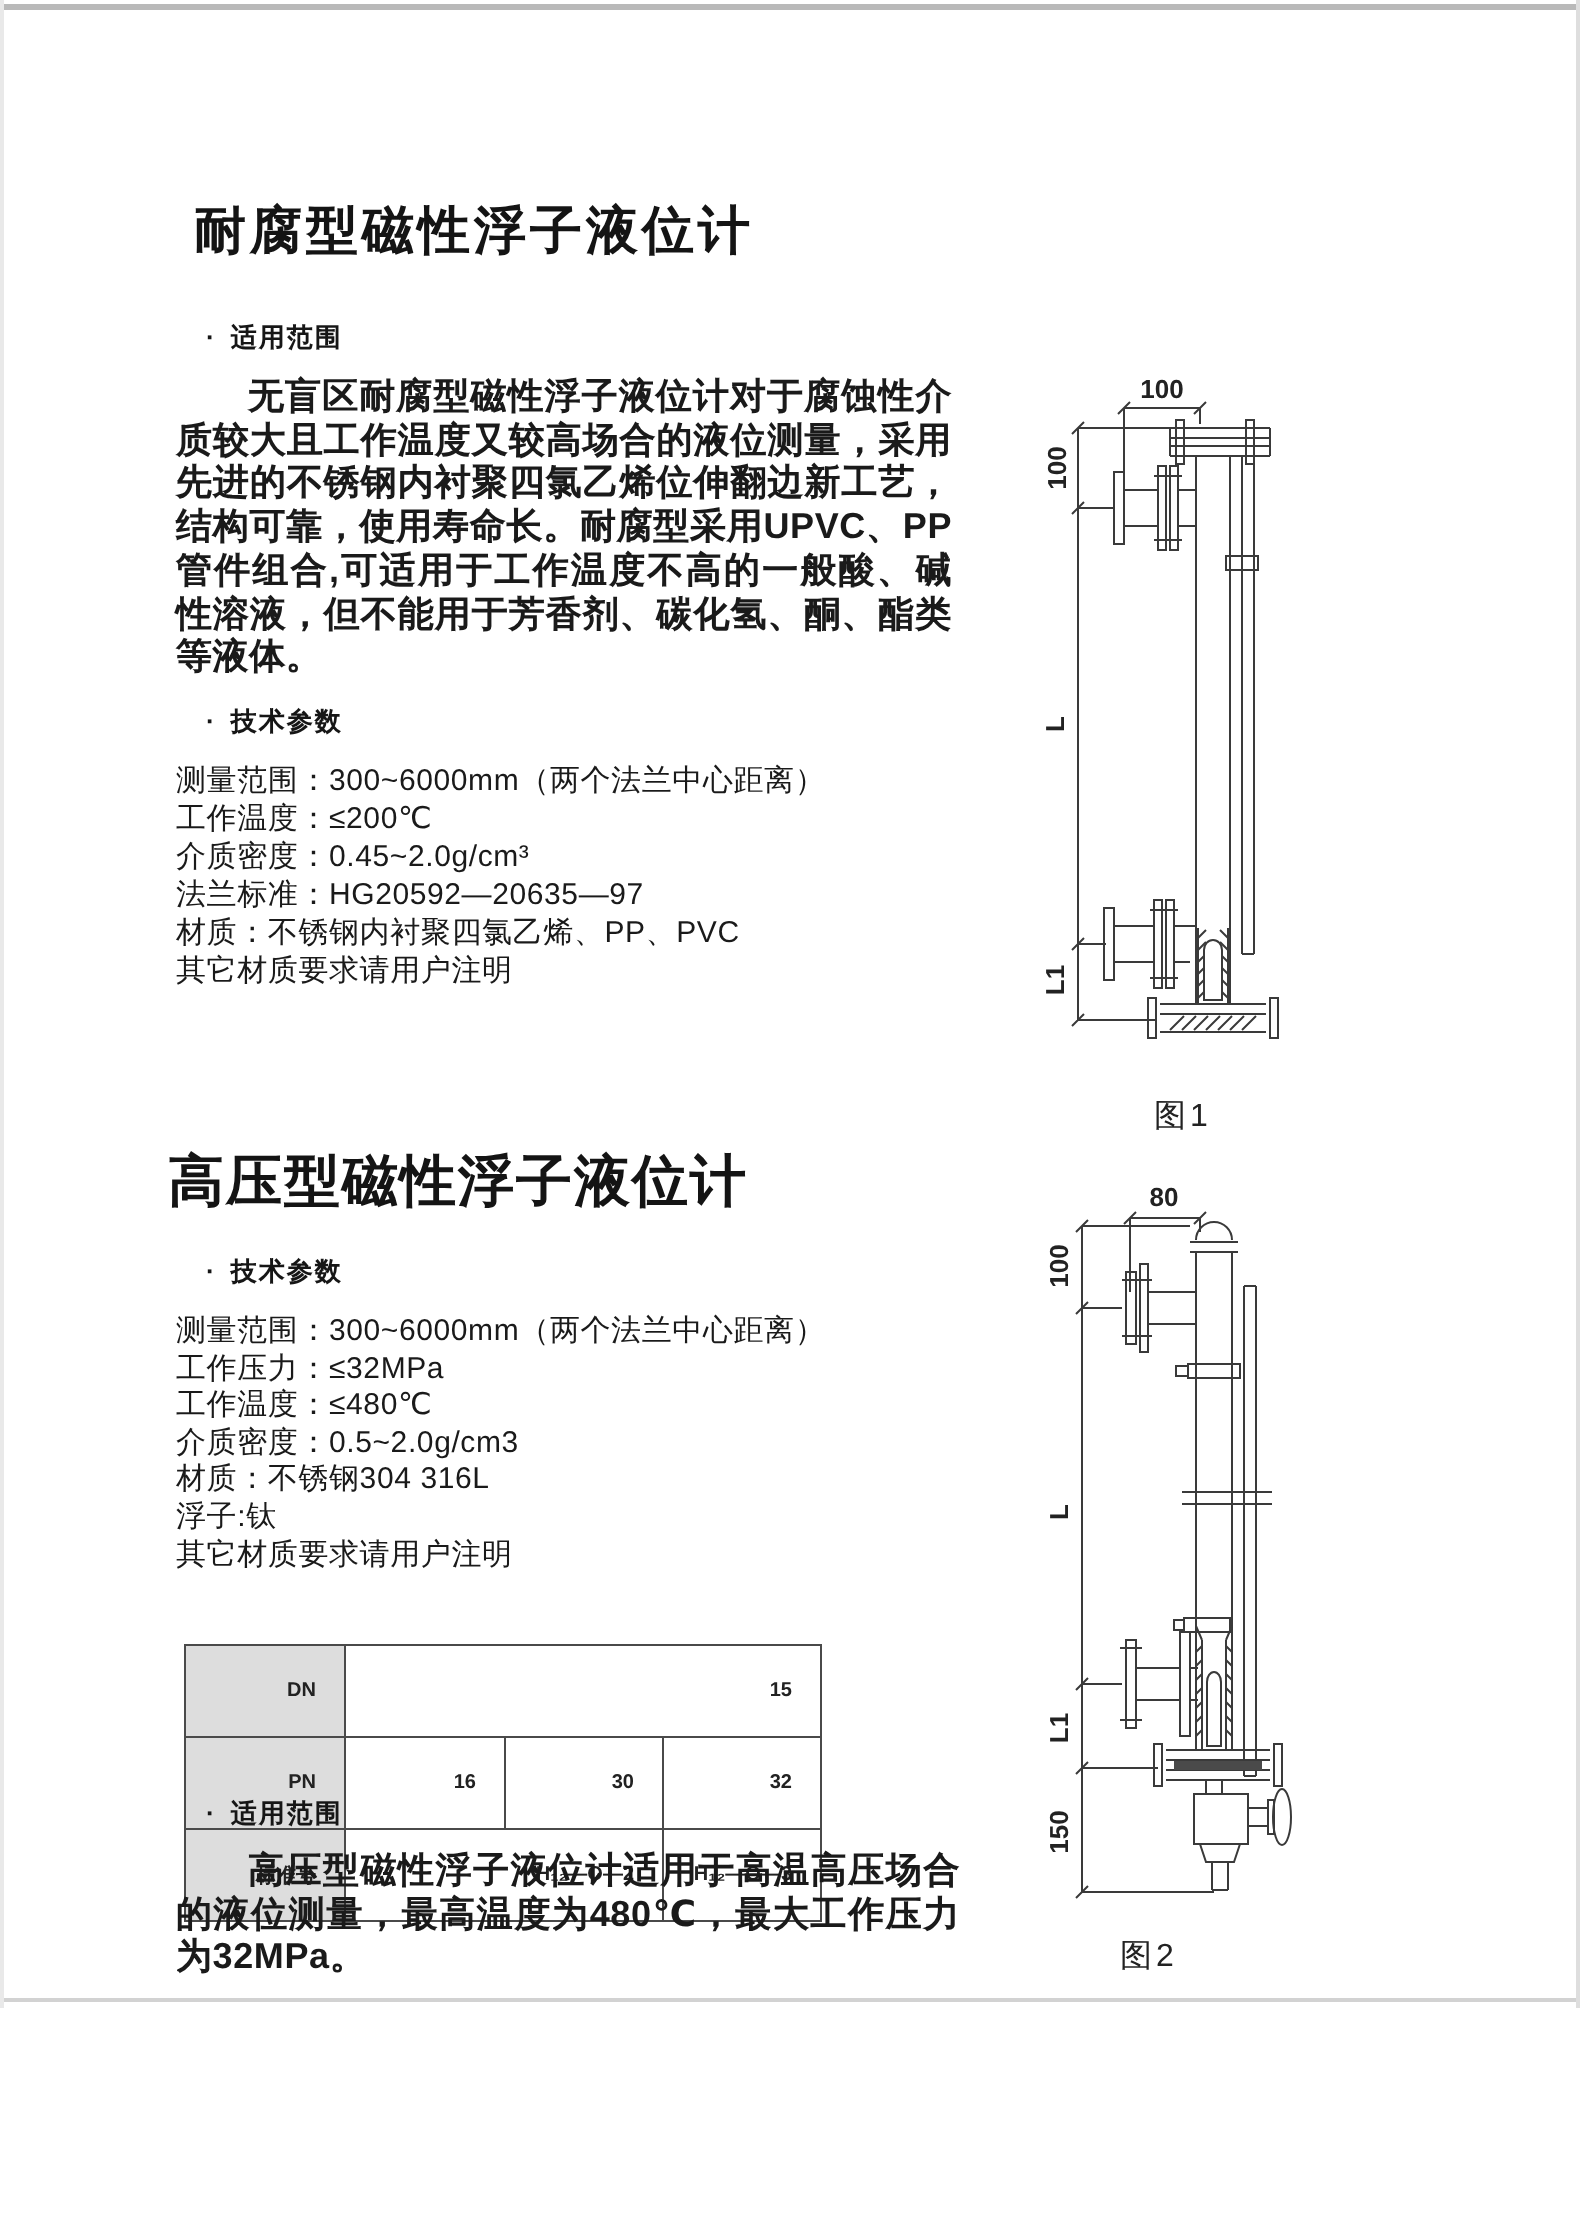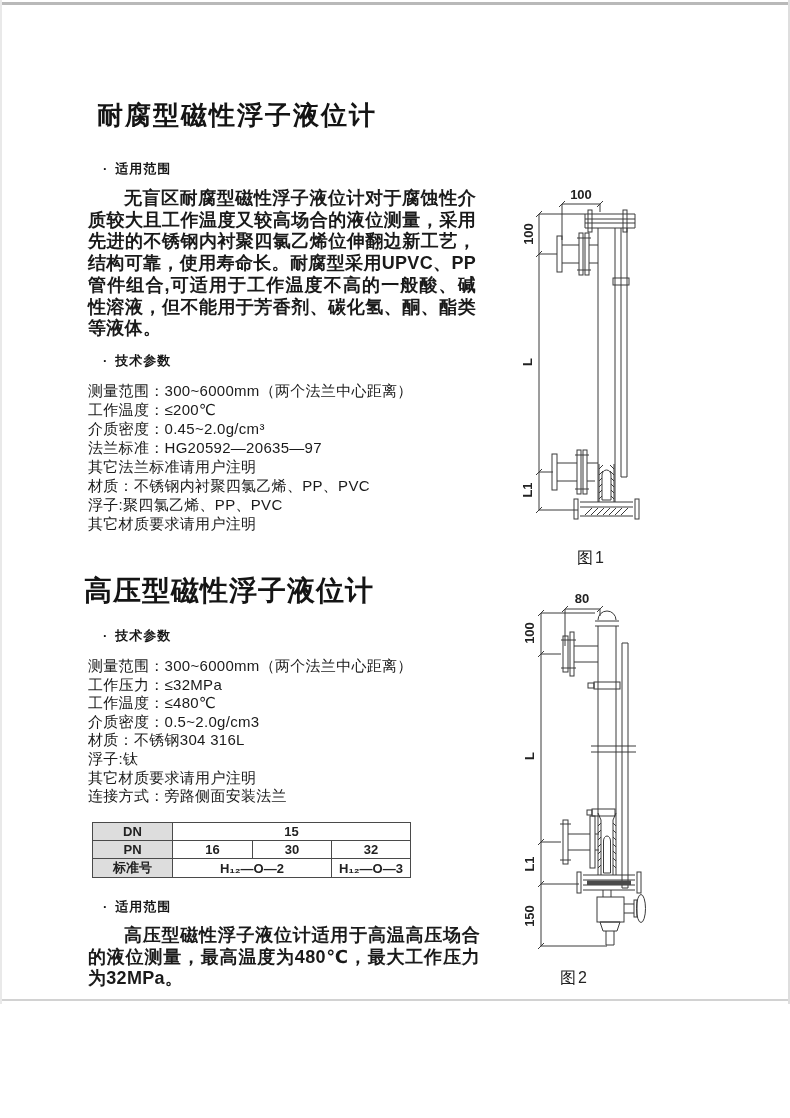--- a/index.html
+++ b/index.html
@@ -19,22 +19,22 @@
   .sec-heading .b{margin-right:7px;}
   .body-text{
     font-size:18px;line-height:21.7px;font-weight:600;color:#1a1a1a;
     text-align:justify;text-indent:2em;letter-spacing:0.3px;
   }
   .param-list{font-size:15px;font-weight:400;color:#1a1a1a;letter-spacing:0.3px;}
   .pl1 div{height:19px;line-height:19px;white-space:nowrap;}
   .pl2 div{height:18.6px;line-height:18.6px;white-space:nowrap;}
   table.spec{border-collapse:collapse;table-layout:fixed;}
   table.spec td{
-    border:1px solid #4a4a4a;text-align:center;vertical-align:middle;
-    font-size:13px;font-weight:600;color:#222;height:17px;padding:0;
+    border:1px solid #4a4a4a;text-align:right;vertical-align:middle;
+    font-size:10px;font-weight:600;color:#222;height:17px;padding:14px;
   }
   td.label-cell{background:#dddddd;}
   .fig-caption{font-size:16px;font-weight:500;color:#222;letter-spacing:2px;}
   .page-num{font-size:19px;font-weight:700;color:#222;letter-spacing:1px;}
   .ln{stroke:#3a3a3a;stroke-width:1;fill:none;}
   .lnf{stroke:#3a3a3a;stroke-width:1;fill:#fff;}
   .dk{fill:#4a4a4a;stroke:none;}
   .dim-text{font-size:13px;font-weight:600;fill:#222;font-family:"Liberation Sans","DejaVu Sans",sans-serif;}
 </style>
 </head>
@@ -56,41 +56,38 @@
 
   <div class="abs sec-heading" style="left:103px;top:352px;">
     <span class="b">·</span><span>技术参数</span>
   </div>
 
   <div class="abs param-list pl1" style="left:88px;top:381px;width:395px;">
     <div>测量范围：300~6000mm（两个法兰中心距离）</div>
     <div>工作温度：≤200℃</div>
     <div>介质密度：0.45~2.0g/cm³</div>
     <div>法兰标准：HG20592—20635—97</div>
-    <div>其它法兰标准请用户注明</div>
     <div>材质：不锈钢内衬聚四氯乙烯、PP、PVC</div>
-    <div>浮子:聚四氯乙烯、PP、PVC</div>
     <div>其它材质要求请用户注明</div>
   </div>
 
   <div class="abs doc-title t2">高压型磁性浮子液位计</div>
 
   <div class="abs sec-heading" style="left:103px;top:627px;">
     <span class="b">·</span><span>技术参数</span>
   </div>
 
   <div class="abs param-list pl2" style="left:88px;top:657px;width:395px;">
     <div>测量范围：300~6000mm（两个法兰中心距离）</div>
     <div>工作压力：≤32MPa</div>
     <div>工作温度：≤480℃</div>
     <div>介质密度：0.5~2.0g/cm3</div>
     <div>材质：不锈钢304  316L</div>
     <div>浮子:钛</div>
     <div>其它材质要求请用户注明</div>
-    <div>连接方式：旁路侧面安装法兰</div>
   </div>
 
   <table class="spec abs" style="left:92px;top:822px;width:318px;">
     <colgroup>
         <col style="width:80px">
         <col style="width:80px">
         <col style="width:79px">
         <col style="width:79px">
       </colgroup>
     <tbody>

